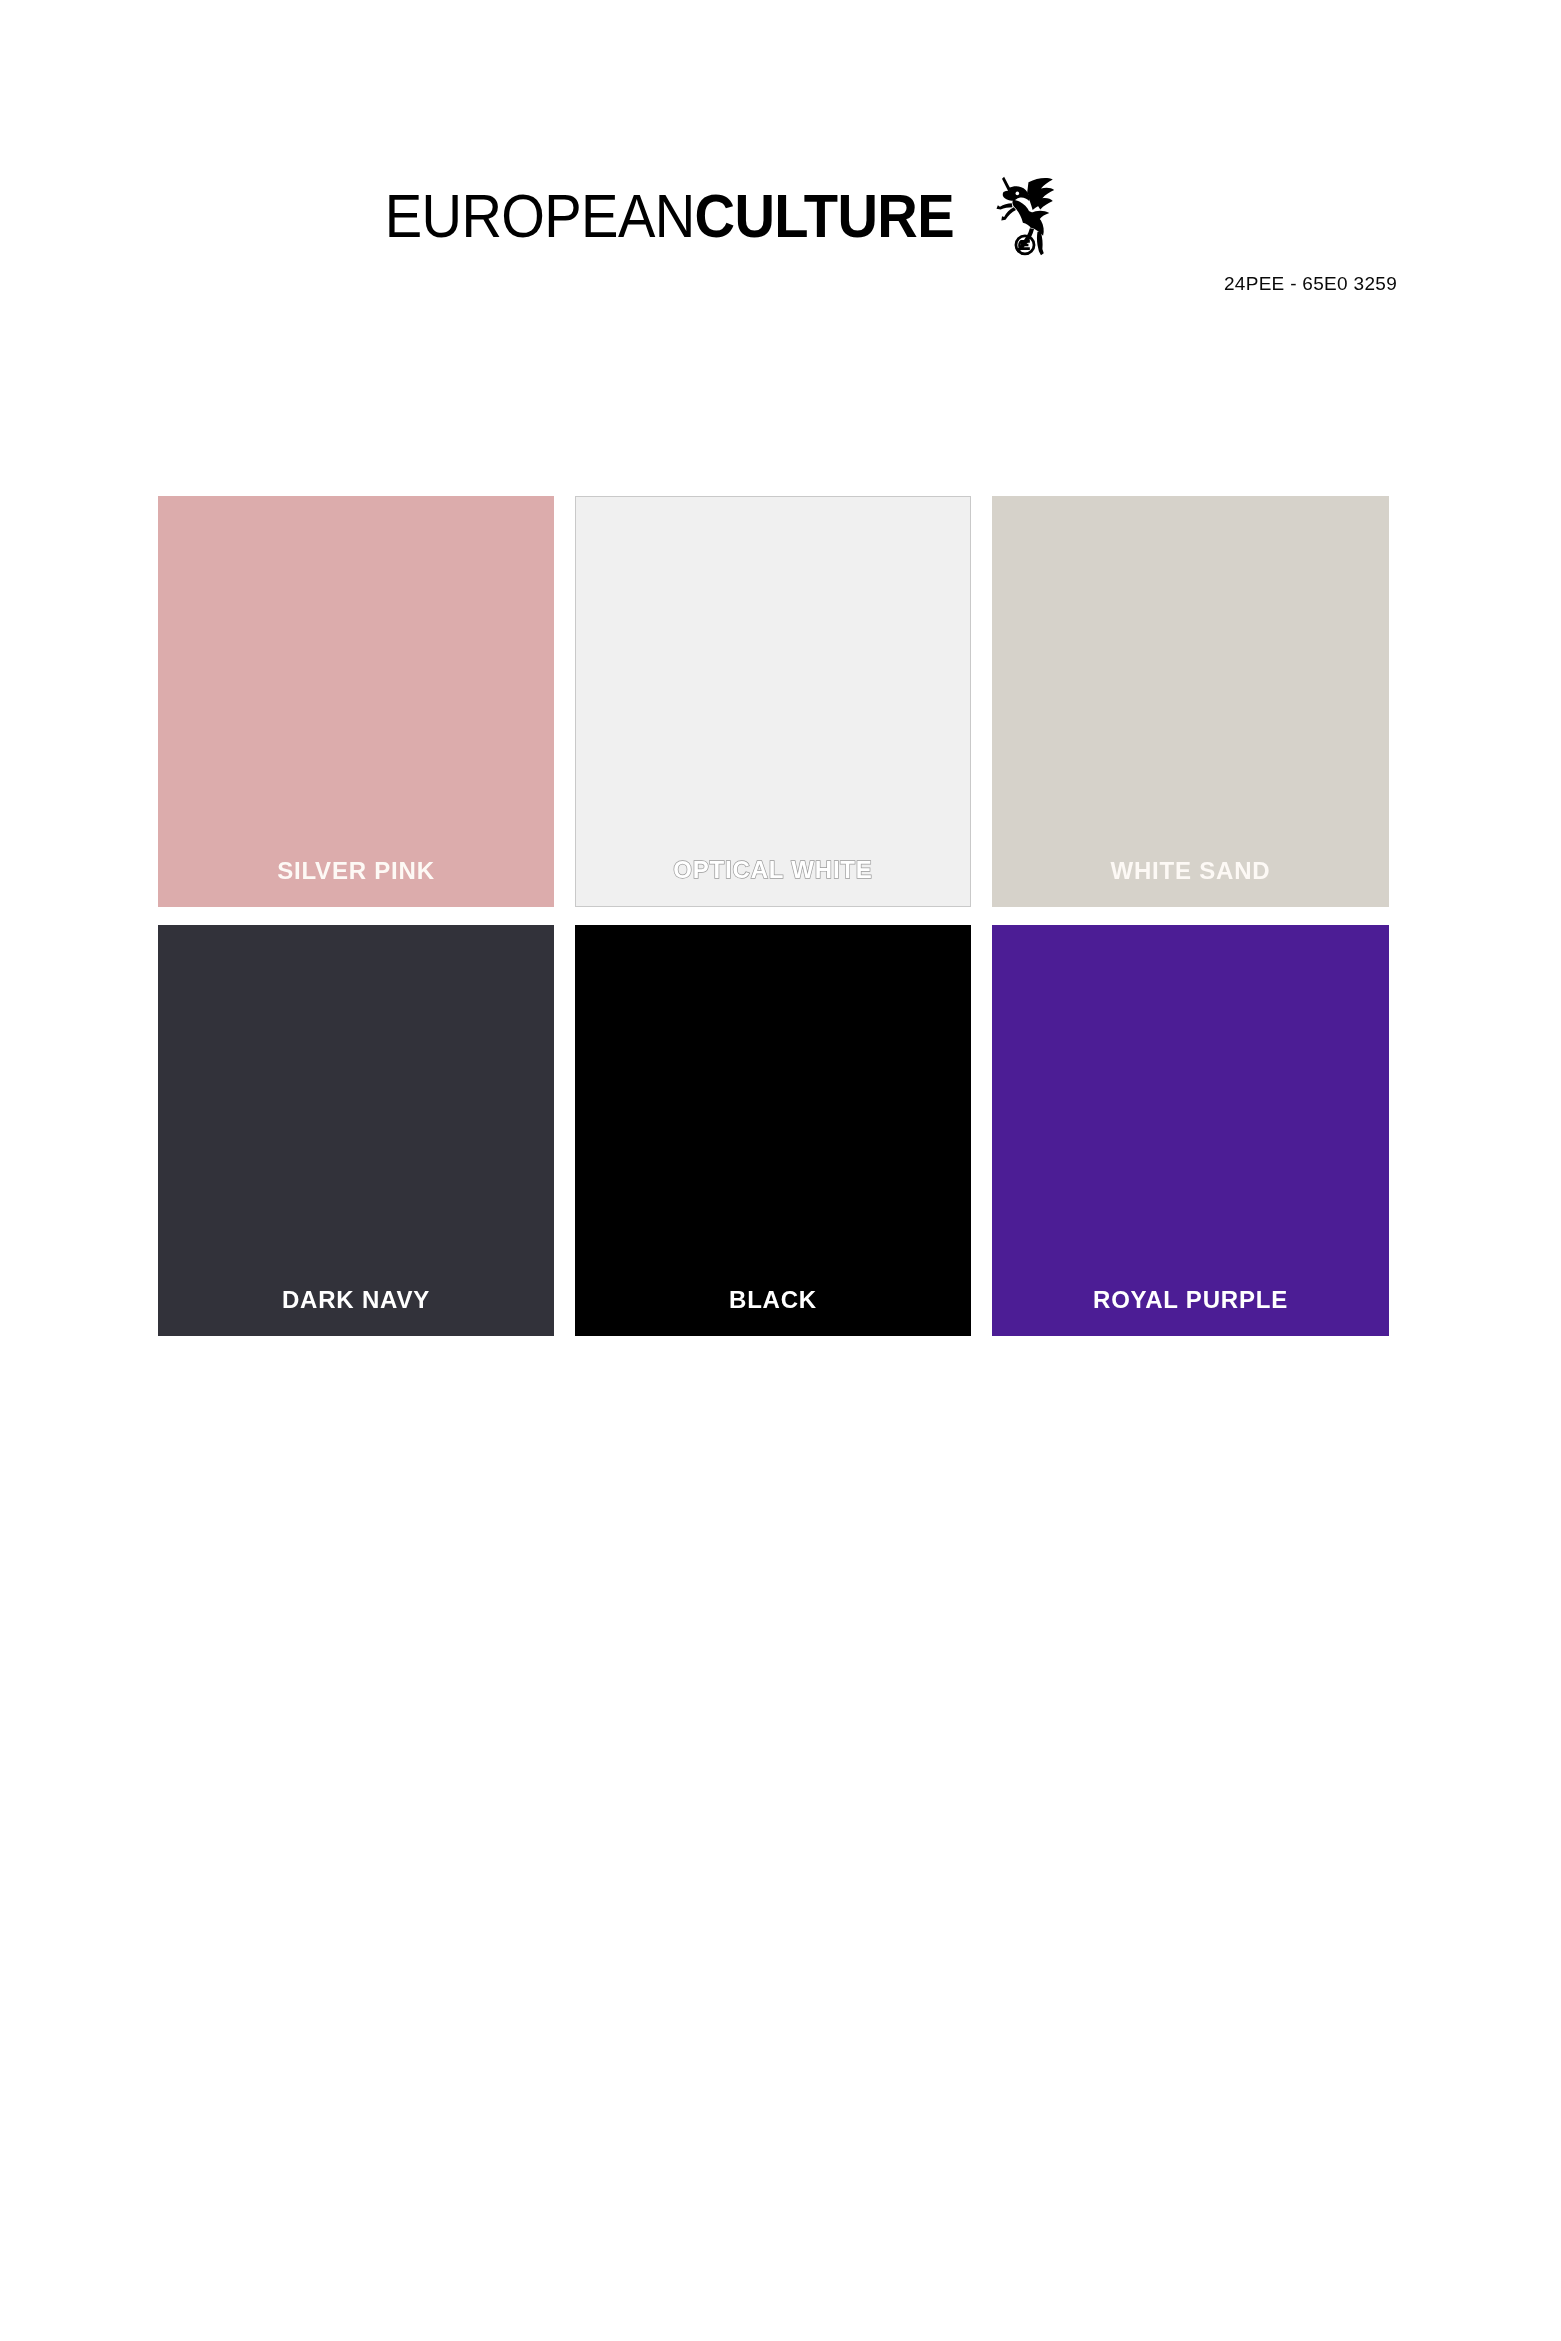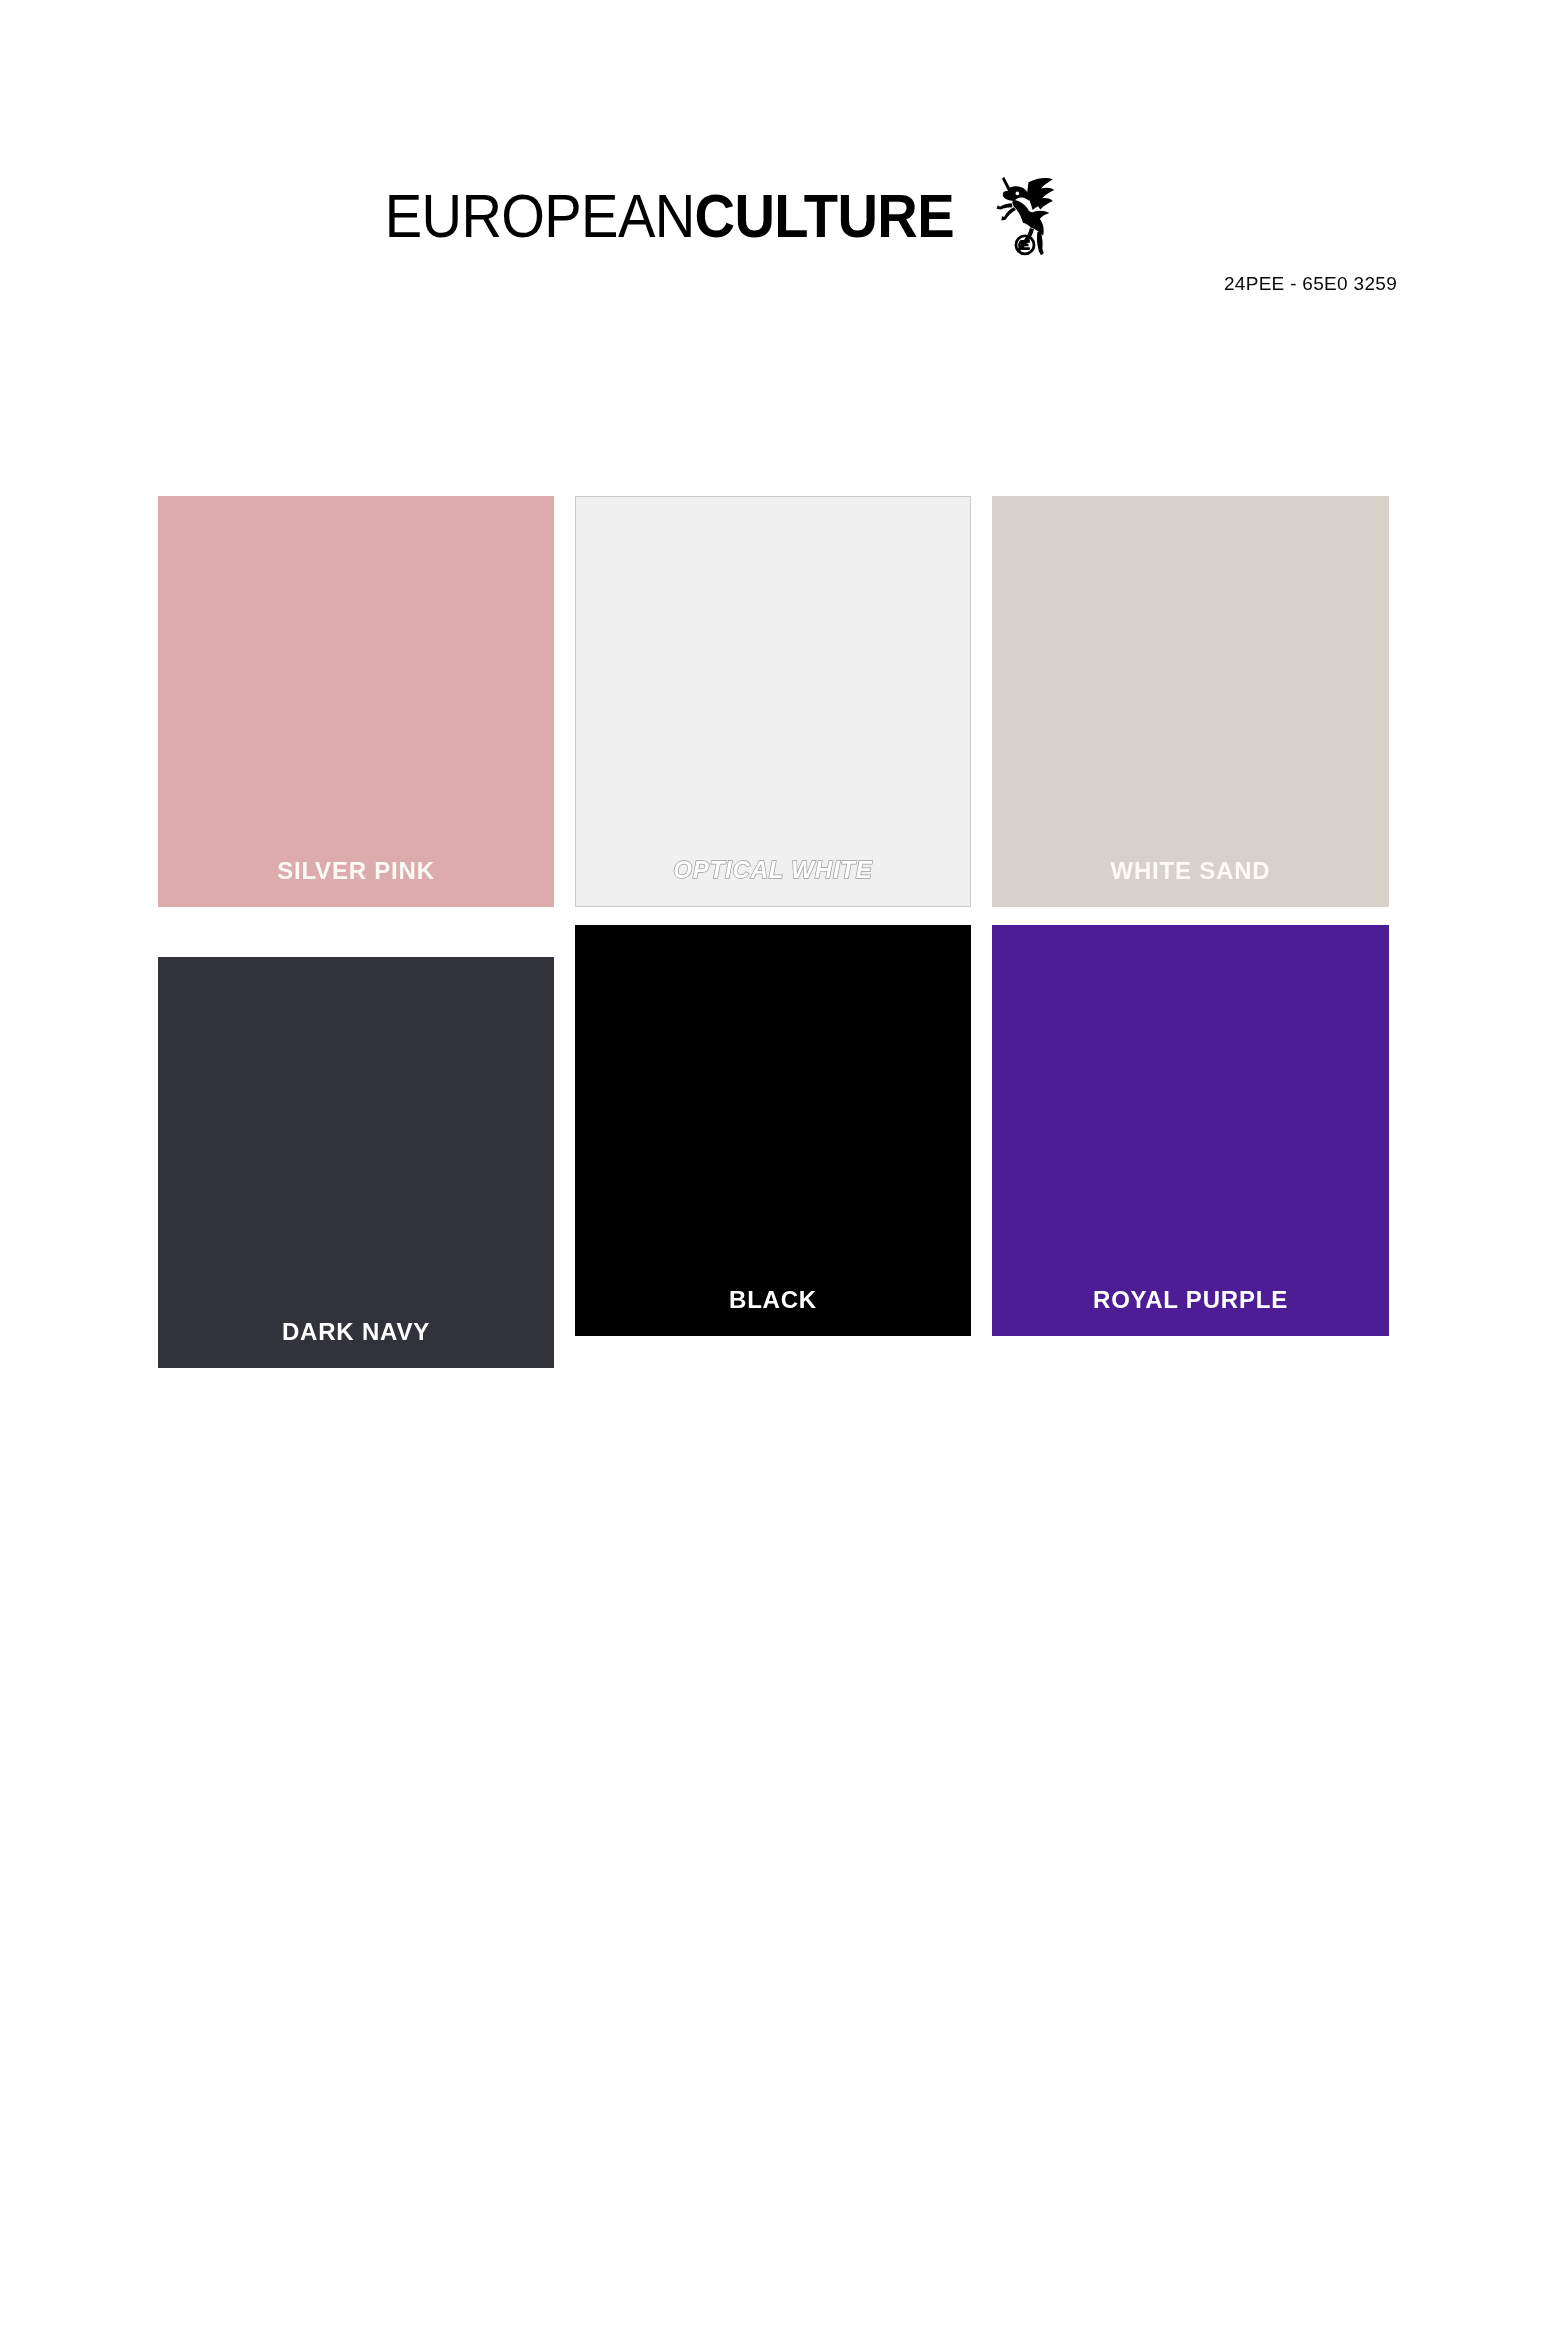--- a/index.html
+++ b/index.html
@@ -157,29 +157,29 @@
 
     <div class="doc-code">24PEE - 65E0 3259</div>
   </div>
 
   <div class="swatch-grid">
 
     <div class="swatch" style="background-color: rgb(220, 172, 172);">
       <span class="swatch-label label-light">SILVER PINK</span>
     </div>
 
-    <div class="swatch has-border" style="background-color: rgb(240, 240, 240); border-color: rgb(201, 201, 201); font-style: italic;">
+    <div class="swatch has-border" style="background-color: rgb(240, 240, 240); border-color: rgb(201, 201, 201);">
       <span class="swatch-label label-outline">OPTICAL WHITE</span>
     </div>
 
     <div class="swatch" style="background-color: rgb(214, 210, 202);">
       <span class="swatch-label label-light">WHITE SAND</span>
     </div>
 
-    <div class="swatch" style="background-color: rgb(50, 50, 58); margin-top: 32px;">
+    <div class="swatch" style="background-color: rgb(50, 50, 58);">
       <span class="swatch-label label-white">DARK NAVY</span>
     </div>
 
     <div class="swatch" style="background-color: rgb(0, 0, 0);">
       <span class="swatch-label label-white">BLACK</span>
     </div>
 
     <div class="swatch" style="background-color: #4c1d95;">
       <span class="swatch-label label-white">ROYAL PURPLE</span>
     </div>

